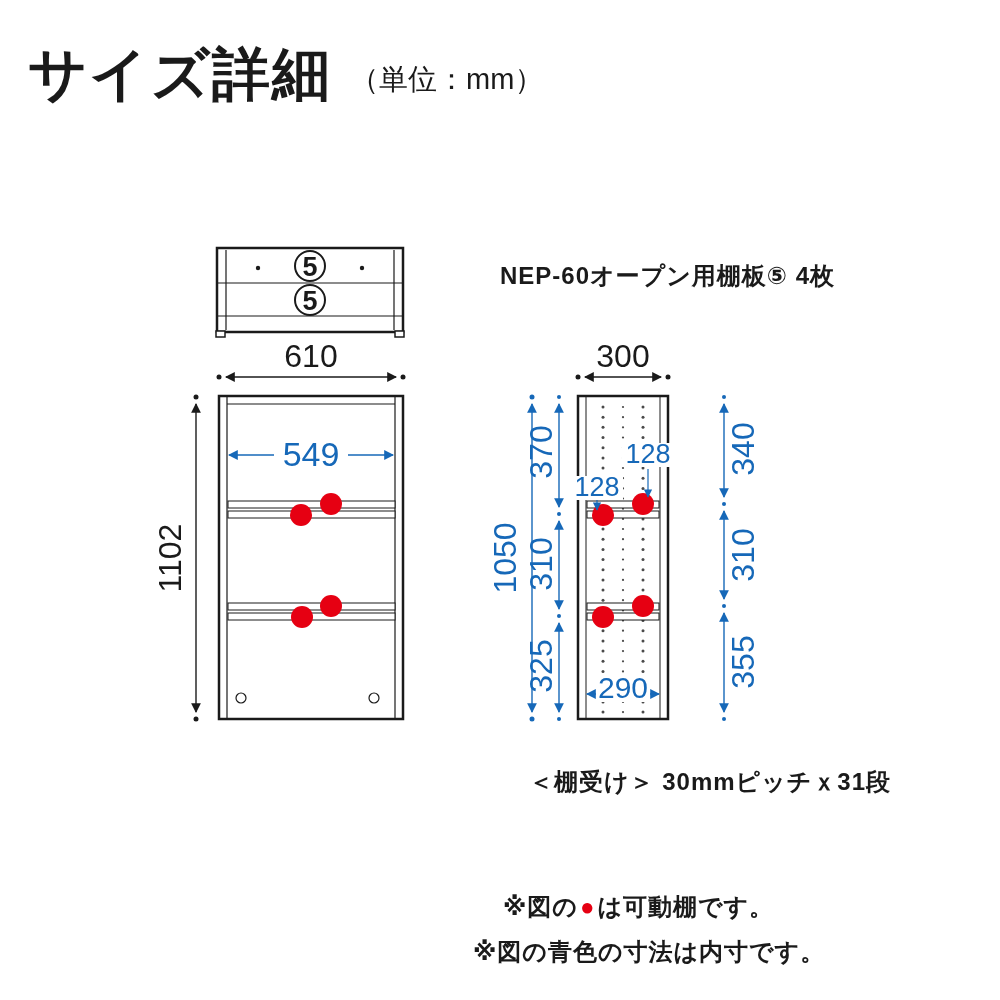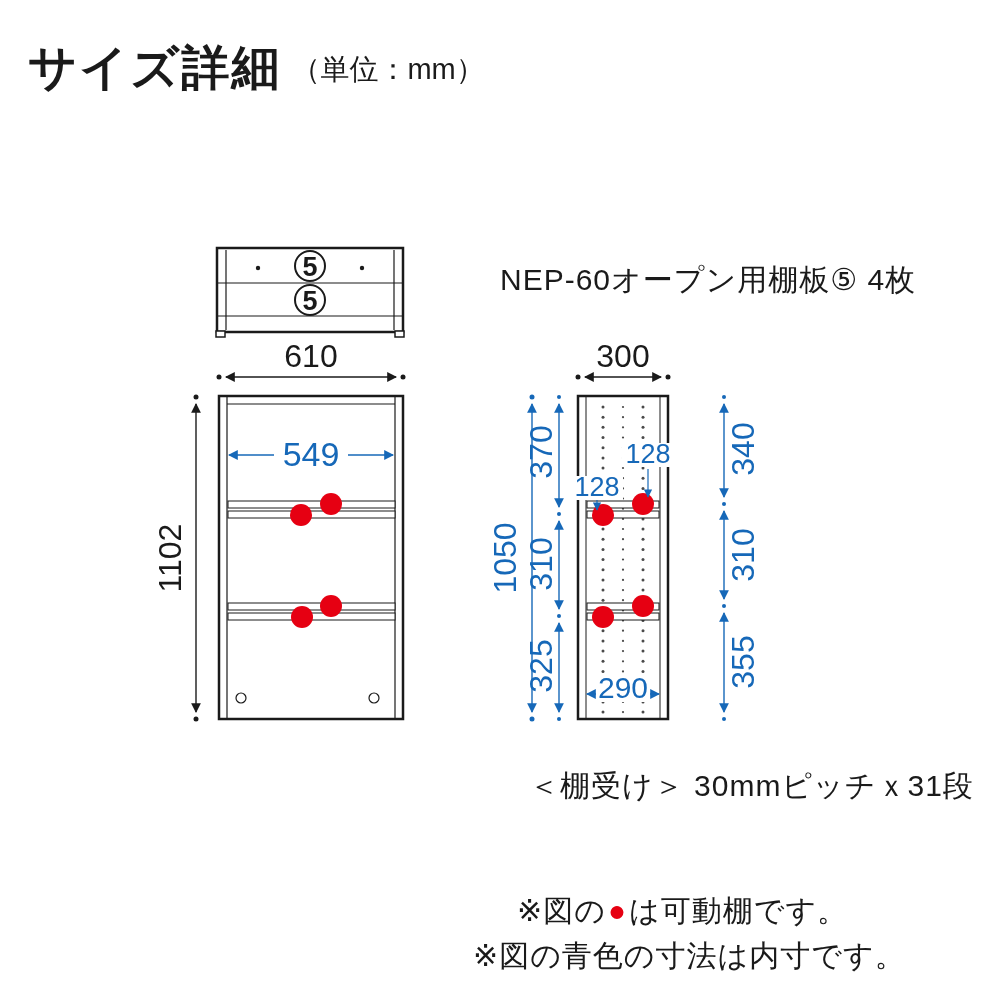--- a/index.html
+++ b/index.html
@@ -3,23 +3,23 @@
 <meta charset="utf-8">
 <style>
   :root { --c-blue:#1668b8; --c-red:#e60012; --c-black:#1a1a1a; }
   * { margin:0; padding:0; box-sizing:border-box; }
   html,body { background:#fff; }
   body {
     width:1000px; height:1000px; position:relative; overflow:hidden;
     font-family:"Liberation Sans","DejaVu Sans",sans-serif; color:var(--c-black);
   }
   .abs { position:absolute; }
-  .title-main { font-size:48px; font-weight:600; letter-spacing:2px; }
-  .title-unit { font-size:29px; font-weight:500; margin-left:10px; position:relative; top:-5px; }
-  .label-lg { font-size:30px; letter-spacing:1px; white-space:nowrap; }
+  .title-main { font-size:58px; font-weight:600; letter-spacing:2px; }
+  .title-unit { font-size:29px; font-weight:500; margin-left:18px; position:relative; top:-5px; }
+  .label-lg { font-size:24px; letter-spacing:1px; white-space:nowrap;font-weight:bold; }
   .red-glyph { color:var(--c-red); padding:0 2px; }
 
   svg { position:absolute; left:0; top:0; }
   svg text { font-family:"Liberation Sans","DejaVu Sans",sans-serif; }
   .mid { text-anchor:middle; }
   .frame { fill:#fff; stroke:var(--c-black); stroke-width:2.5; }
   .nub { fill:#fff; stroke:var(--c-black); stroke-width:1.5; }
   .thin { stroke:var(--c-black); stroke-width:1.2; fill:none; }
   .thin1 { stroke:var(--c-black); stroke-width:1; fill:none; }
   .board { fill:#fff; stroke:var(--c-black); stroke-width:1; }
@@ -260,19 +260,19 @@
       <text class="tU t290 mid" x="623" y="698" data-name="dim-inner-depth">290</text>
       <line class="dimU" x1="587" y1="694" x2="596" y2="694" marker-start="url(#arwU)" data-name="inner-depth-arrow-left"></line>
       <line class="dimU" x1="650" y1="694" x2="659" y2="694" marker-end="url(#arwU)" data-name="inner-depth-arrow-right"></line>
     </g>
   </svg>
 
   <div class="abs label-lg" style="left:500px; top:260px;" data-name="product-label">NEP-60オープン用棚板⑤ 4枚</div>
 
   <div class="abs label-lg" style="left:529px; top:766px;" data-name="shelf-support-note">＜棚受け＞ 30mmピッチｘ31段</div>
 
-  <div class="abs label-lg" style="left:503px; top:891px;margin-left:14px;" data-name="note-movable-shelf">
+  <div class="abs label-lg" style="left:503px; top:891px;" data-name="note-movable-shelf">
     <span data-name="note1-prefix">※図の</span><span class="red-glyph" data-name="red-dot-glyph">●</span><span data-name="note1-suffix">は可動棚です。</span>
   </div>
 
   <div class="abs label-lg" style="left:473px; top:936px;" data-name="note-blue-dimensions">※図の青色の寸法は内寸です。</div>
 
 </div>
 
 </body></html>

